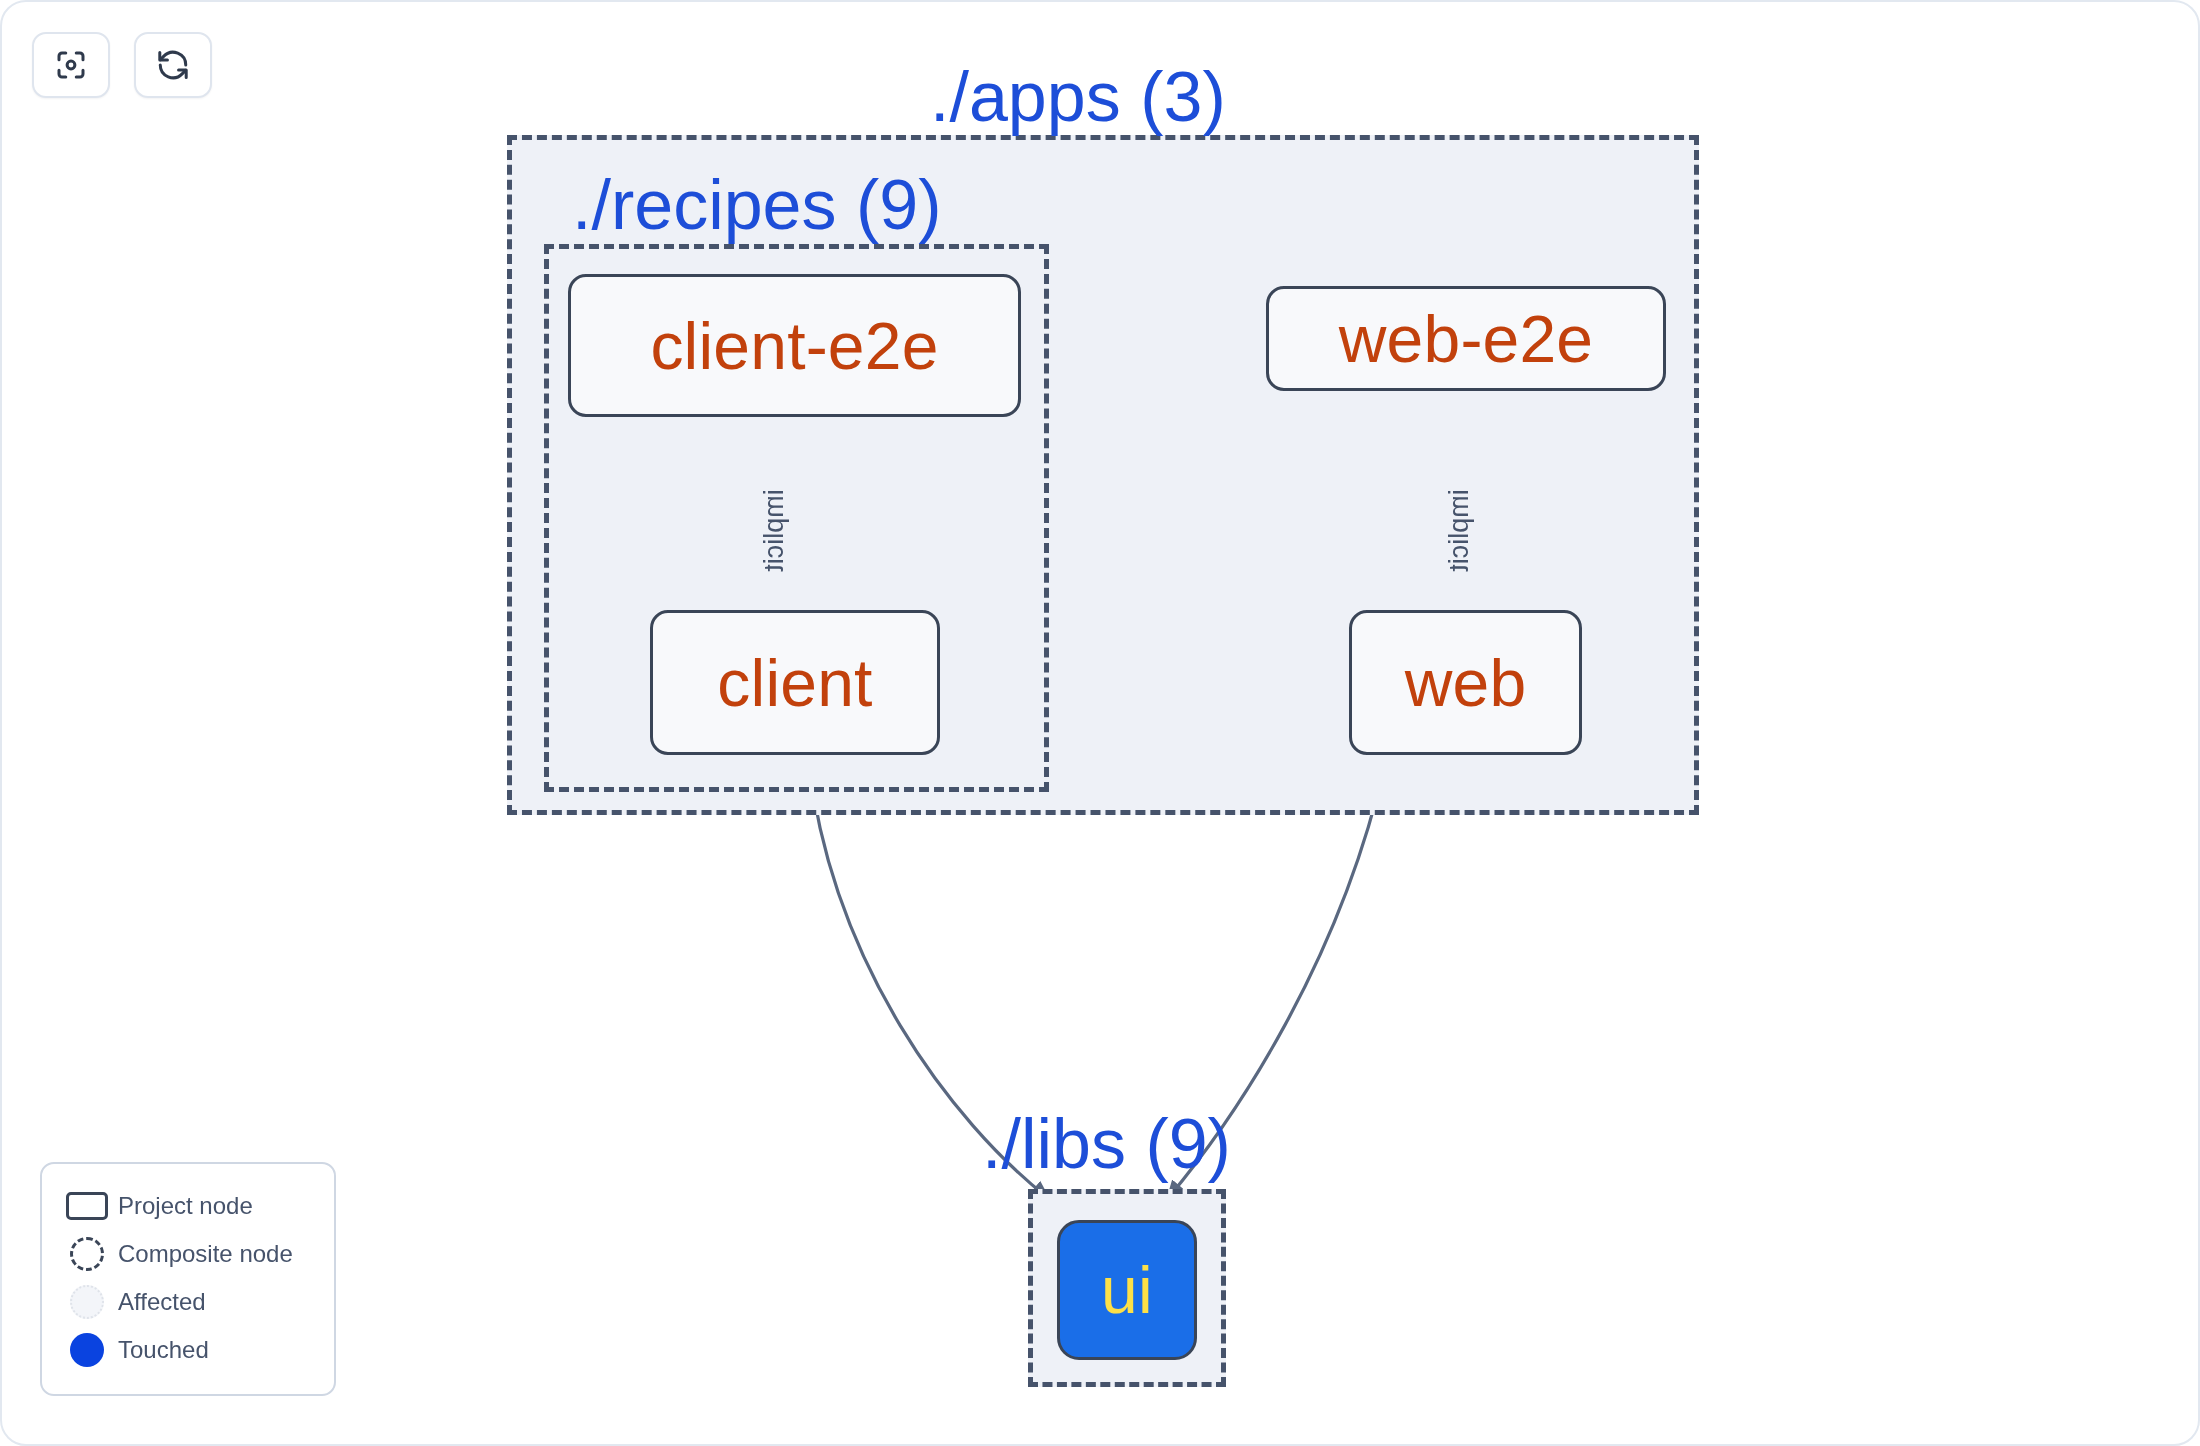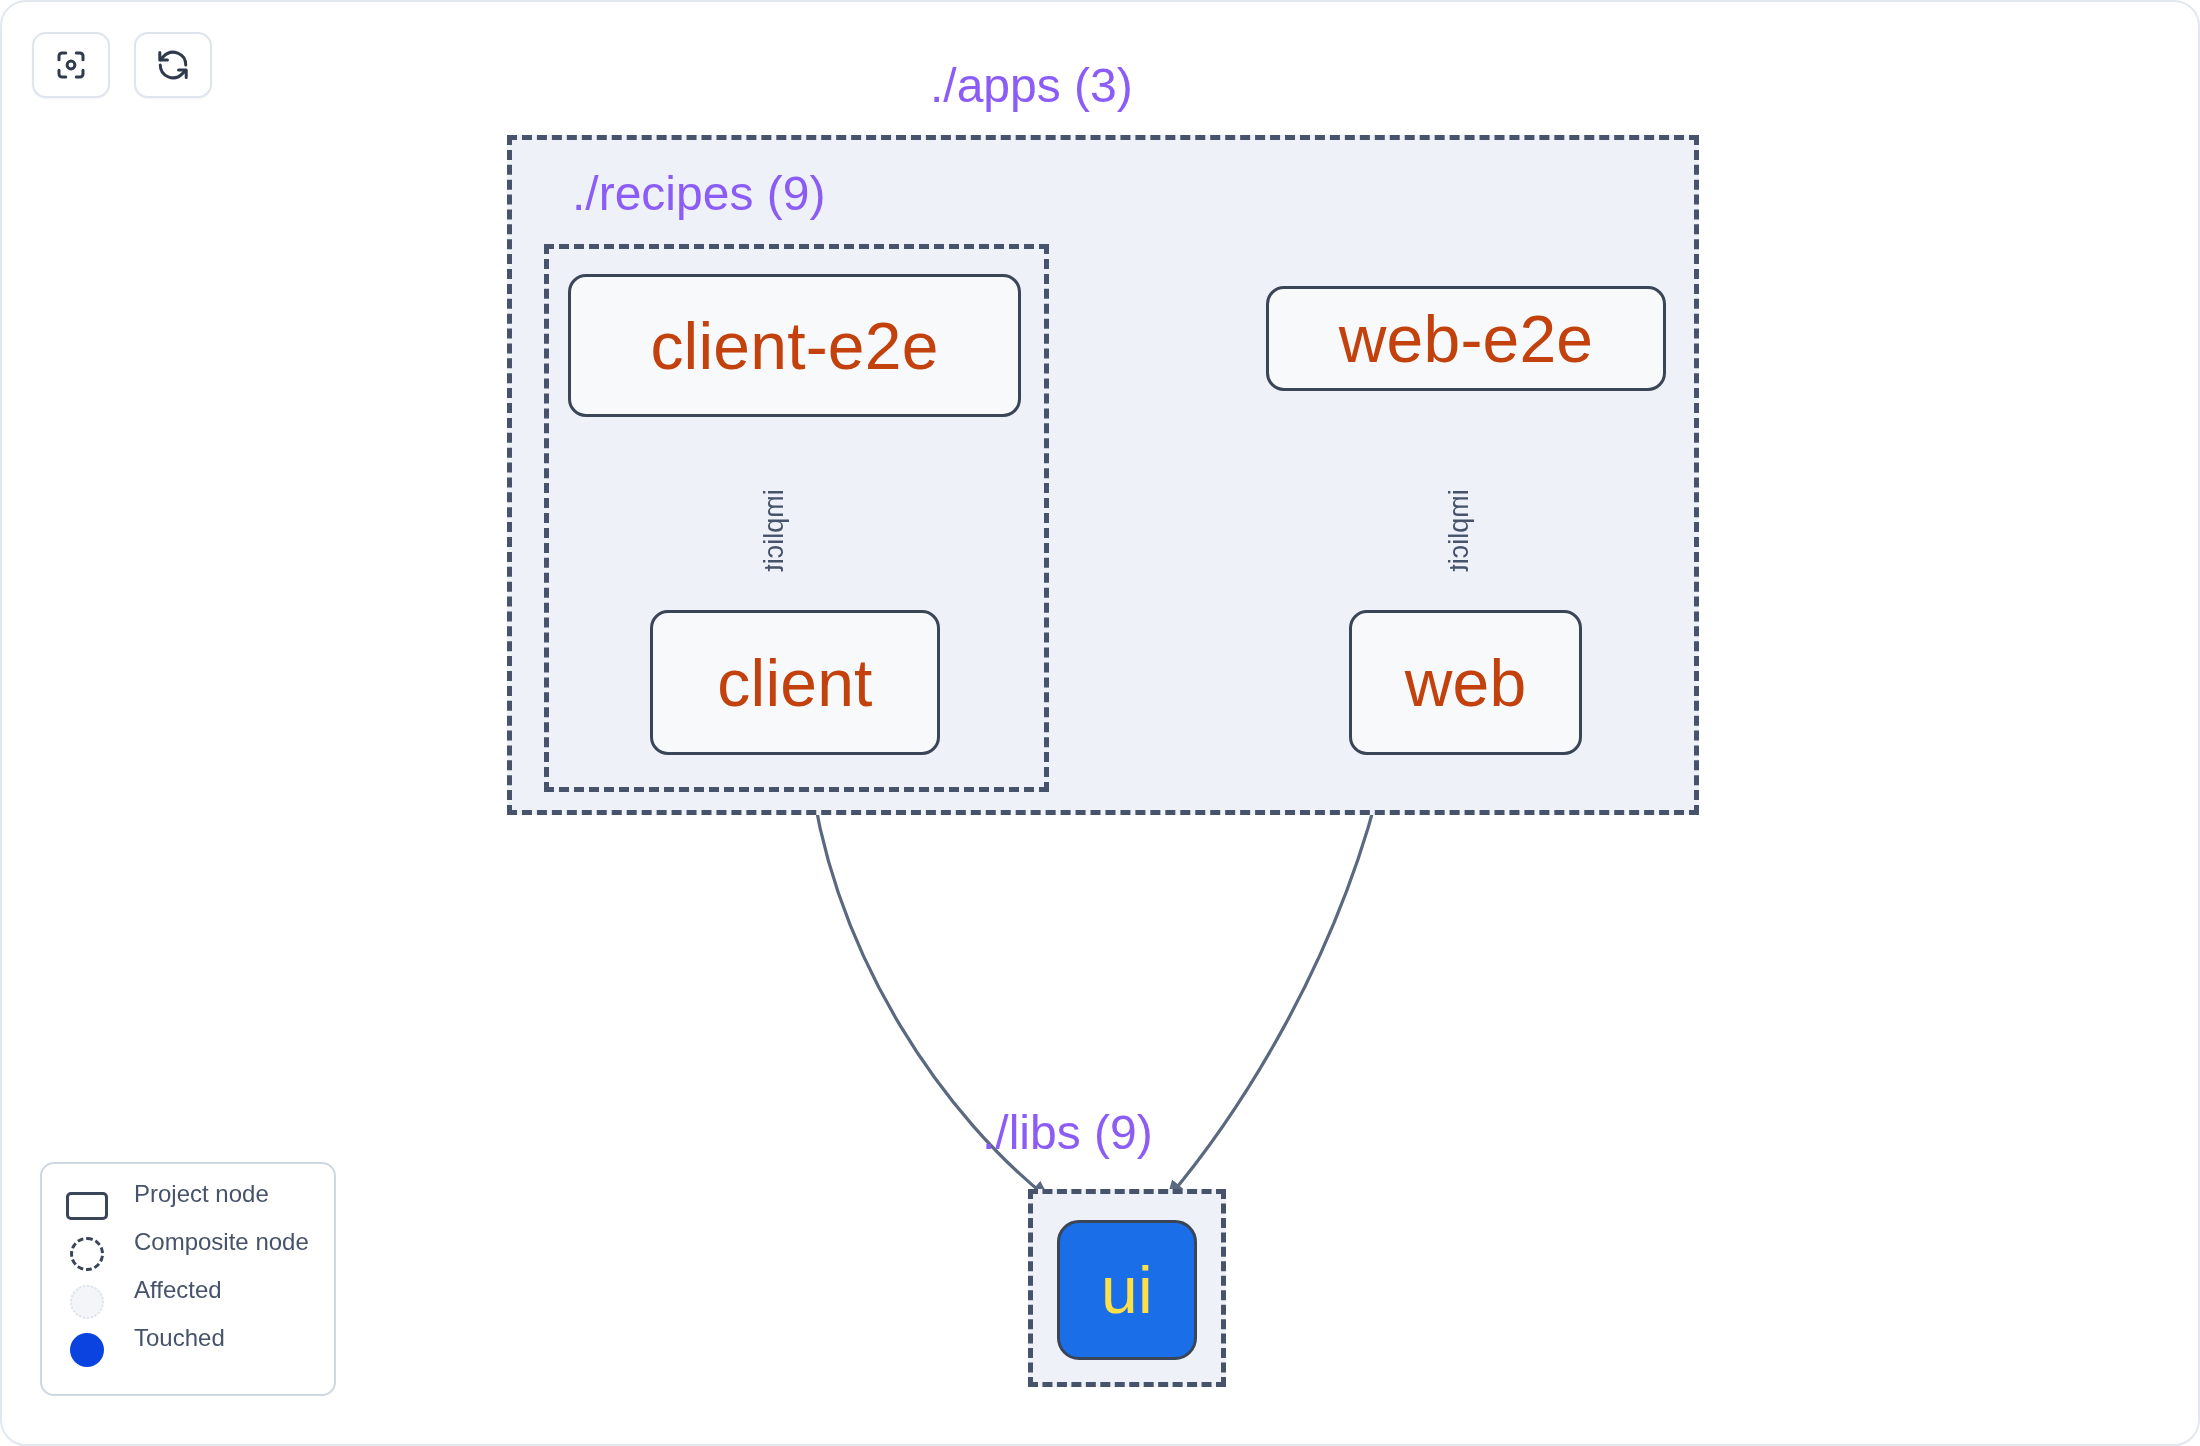--- a/index.html
+++ b/index.html
@@ -38,22 +38,22 @@
 
   
   .group-box {
     position: absolute;
     background: #eef1f7;
     border: 5px dashed #46536b;
     z-index: 5;
   }
   .group-label {
     position: absolute;
-    font-size: 48px;
-    color: #8b5cf6;
+    font-size: 70px;
+    color: #1d4ed8;
     white-space: nowrap;
     line-height: 1;
     z-index: 25;
     font-family: "Liberation Sans", sans-serif;
   }
 
   
   .node {
     position: absolute;
     background: #f8f9fb;
@@ -90,22 +90,22 @@
     position: absolute;
     left: 38px; bottom: 48px;
     width: 296px;
     background: #ffffff;
     border: 2px solid #cfd7e3;
     border-radius: 14px;
     padding: 18px 20px 20px 22px;
     z-index: 50;
   }
   .legend-row {
-    display: flex; 
-    gap: 24px;
+    display: flex; align-items: center;
+    gap: 8px;
     height: 48px;
   }
   .legend-swatch { width: 46px; display: flex; justify-content: center; align-items: center; flex: 0 0 46px; }
   .sw-project { width: 42px; height: 28px; border: 3px solid #3a4557; border-radius: 5px; background: #fff; }
   .sw-composite { width: 34px; height: 34px; border: 3px dashed #3a4557; border-radius: 50%; background: #fff; }
   .sw-affected { width: 34px; height: 34px; border: 2px dotted #dfe3ea; border-radius: 50%; background: #f3f5f9; }
   .sw-touched { width: 34px; height: 34px; border-radius: 50%; background: #0a43e0; }
   .legend-text { font-size: 24px; color: #46536b; line-height: 1; }
 </style>
 </head>

